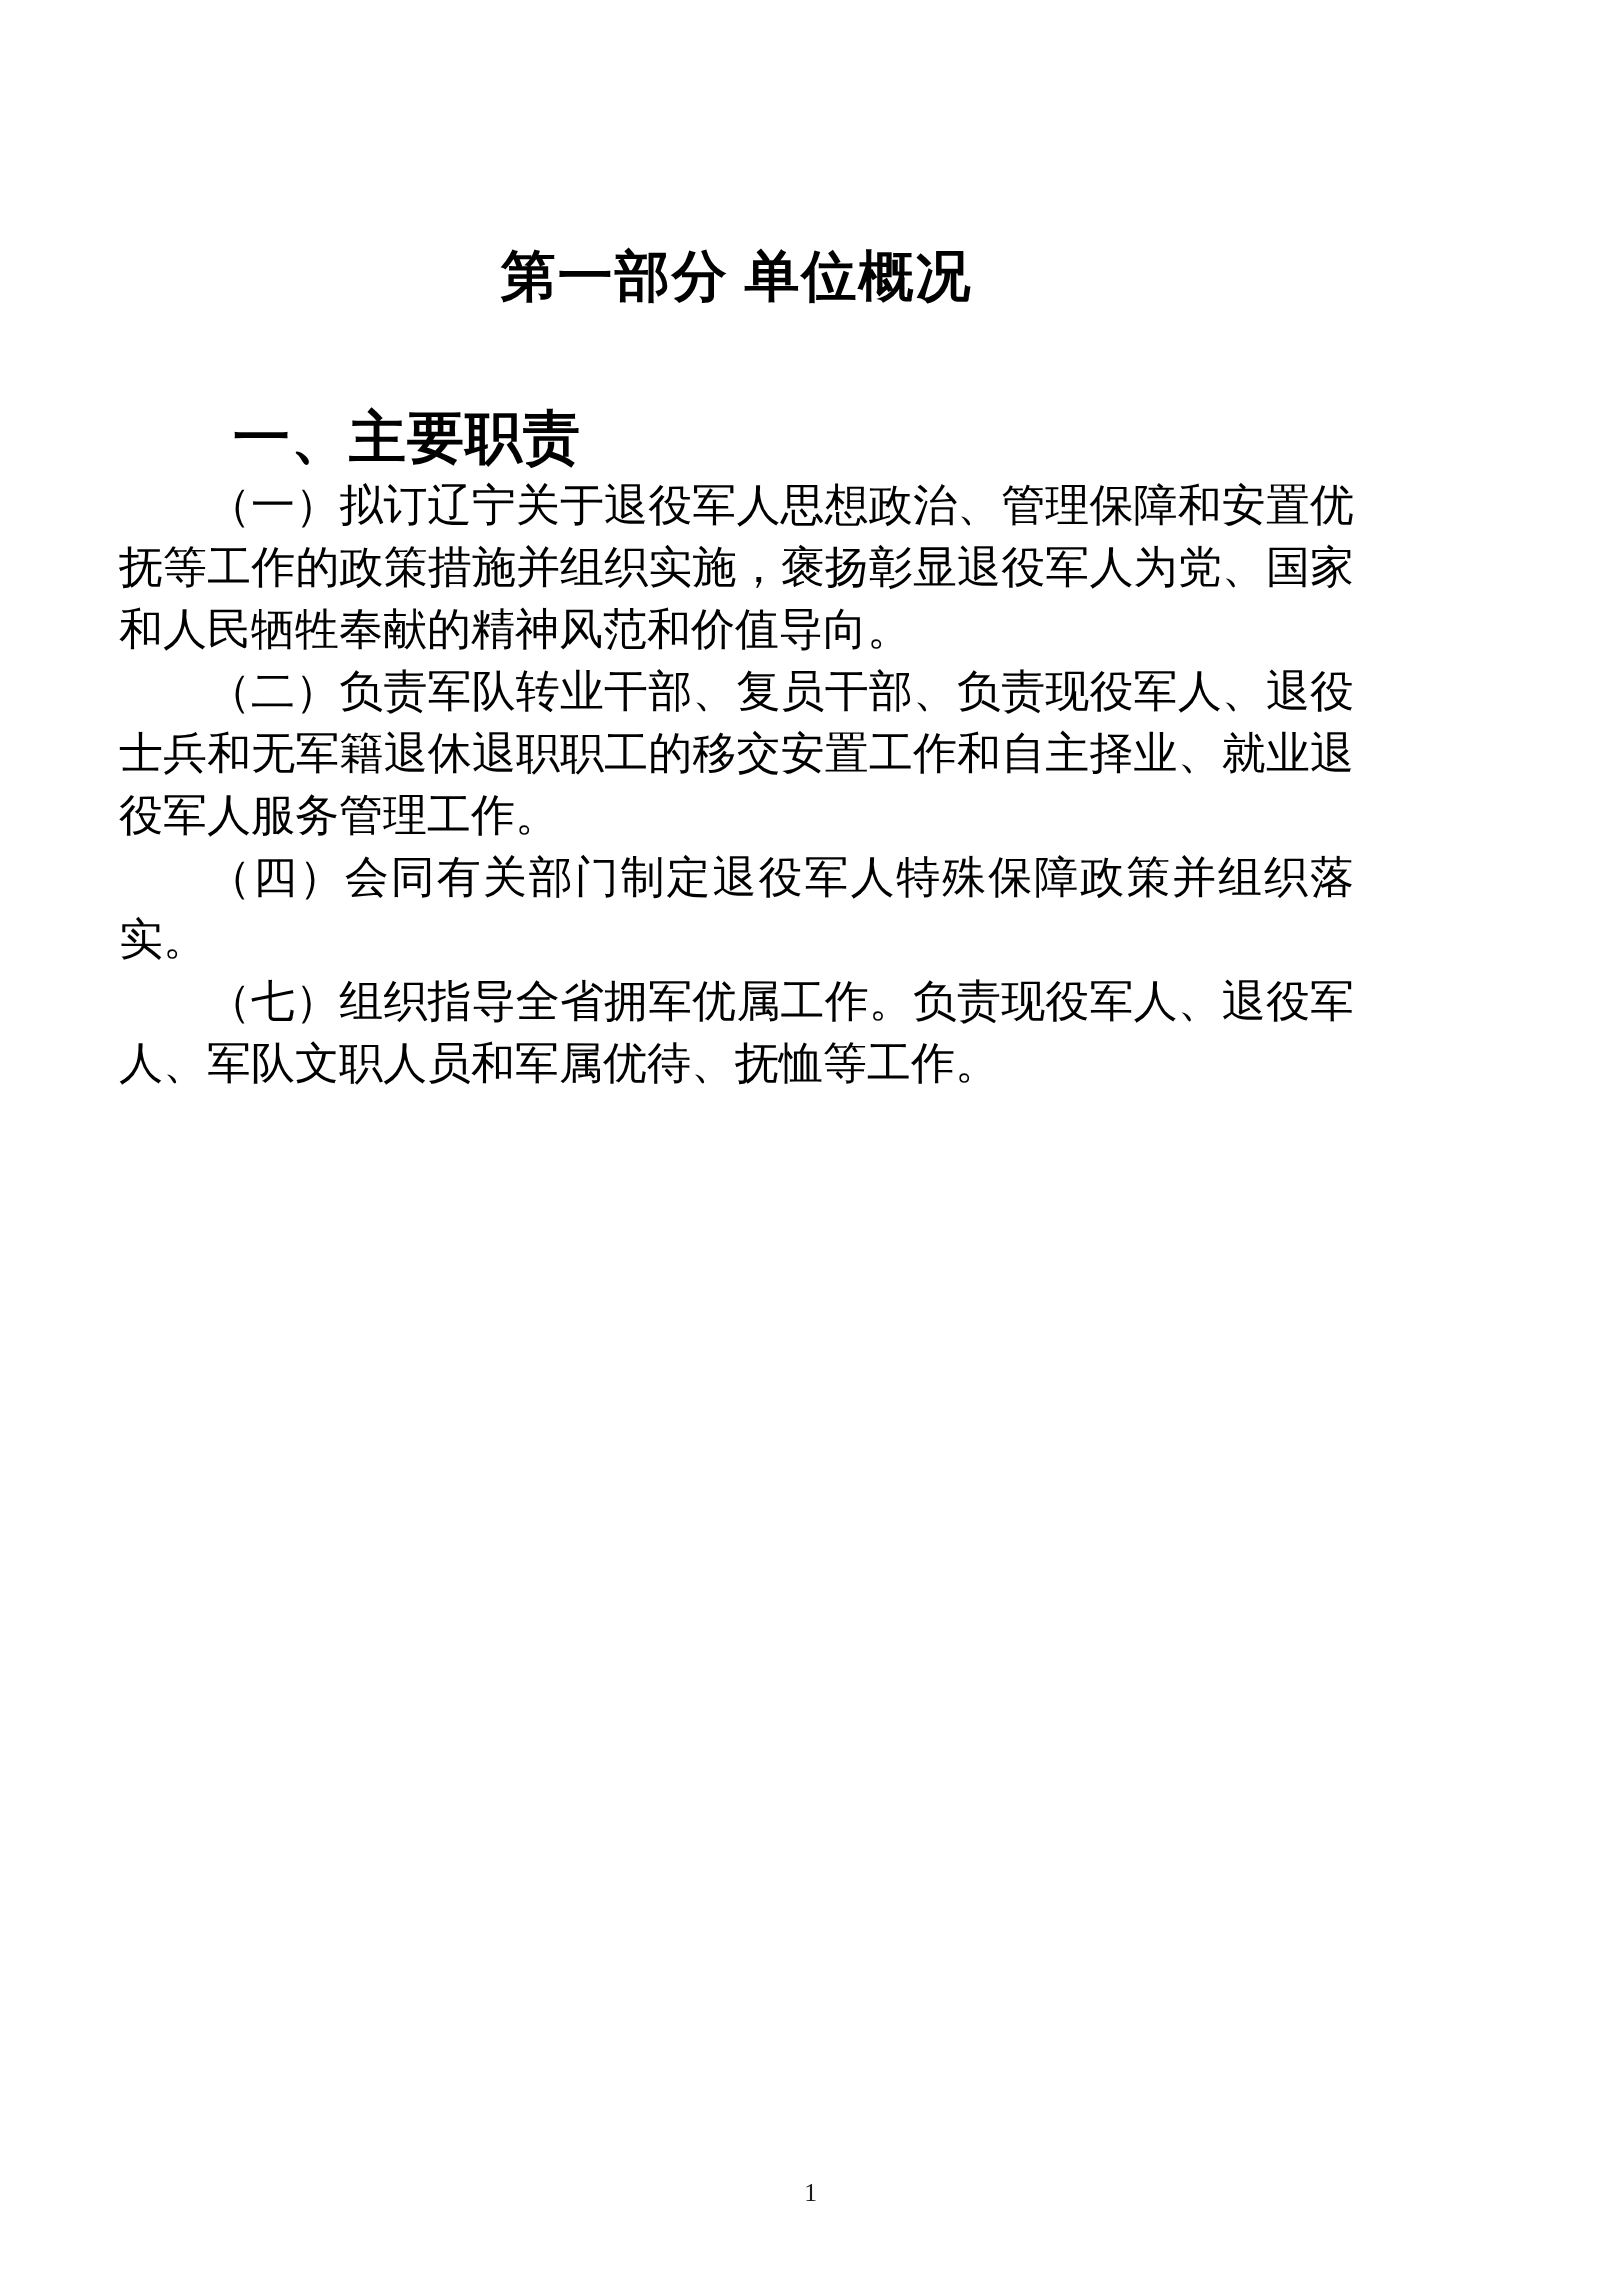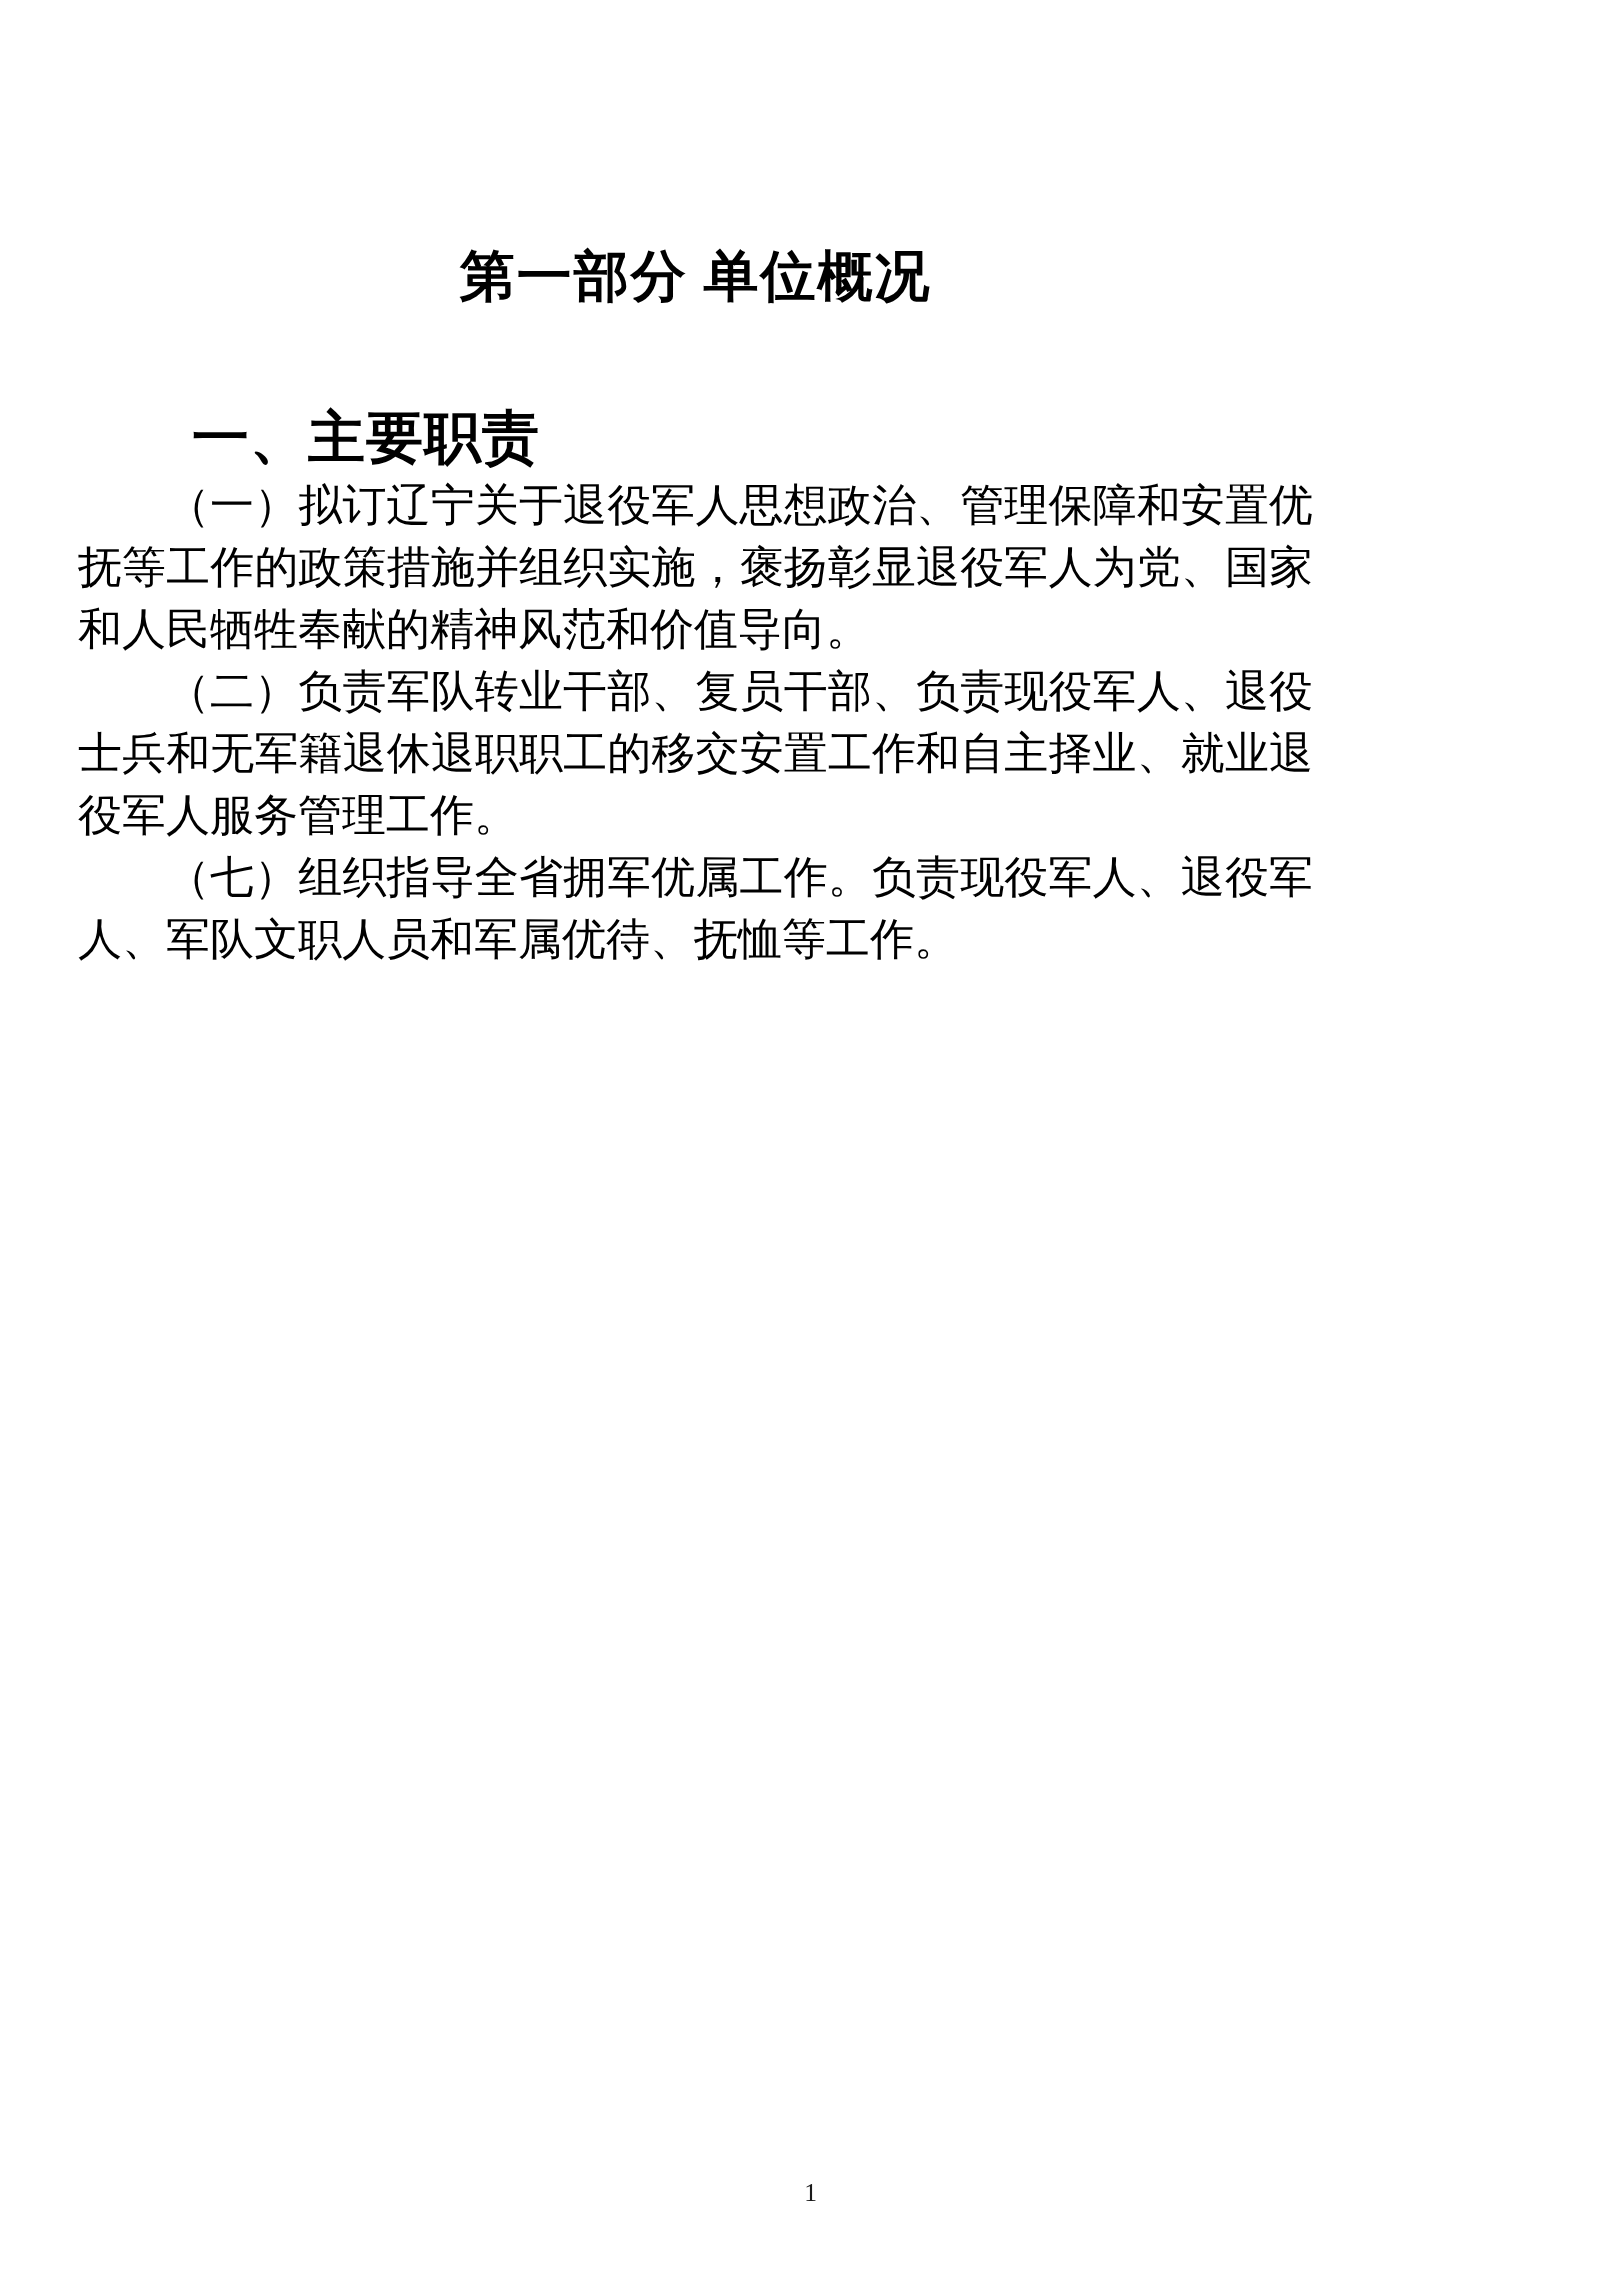--- a/index.html
+++ b/index.html
@@ -9,21 +9,21 @@
   .page {
     position: relative;
     width: 1621px;
     height: 2293px;
     background: #ffffff;
     color: #000000;
     font-family: "Liberation Serif", "DejaVu Serif", serif;
     overflow: hidden;
   }
   .content {
-    margin-left: 78px;
+    margin-left: 119px;
     width: 1235px;
     font-family: Liberation Serif, serif;
   }
   .doc-title {
     margin-top: 238px;
     font-size: 55px;
     font-weight: bold;
     line-height: 78px;
     text-align: center;
     letter-spacing: 2px;
@@ -62,20 +62,21 @@
   <div class="content">
     <h1 class="doc-title">第一部分 单位概况</h1>
 
     <h2 class="section-heading">一、主要职责</h2>
 
     <p class="body-paragraph">（一）拟订辽宁关于退役军人思想政治、管理保障和安置优抚等工作的政策措施并组织实施，褒扬彰显退役军人为党、国家和人民牺牲奉献的精神风范和价值导向。</p>
 
     <p class="body-paragraph">（二）负责军队转业干部、复员干部、负责现役军人、退役士兵和无军籍退休退职职工的移交安置工作和自主择业、就业退役军人服务管理工作。</p>
 
 
+    <p class="body-paragraph">（四）会同有关部门制定退役军人特殊保障政策并组织落实。</p>
 
 
 
     <p class="body-paragraph">（七）组织指导全省拥军优属工作。负责现役军人、退役军人、军队文职人员和军属优待、抚恤等工作。</p>
 
   </div>
 
   <div class="page-footer">1</div>
 </div>
 

